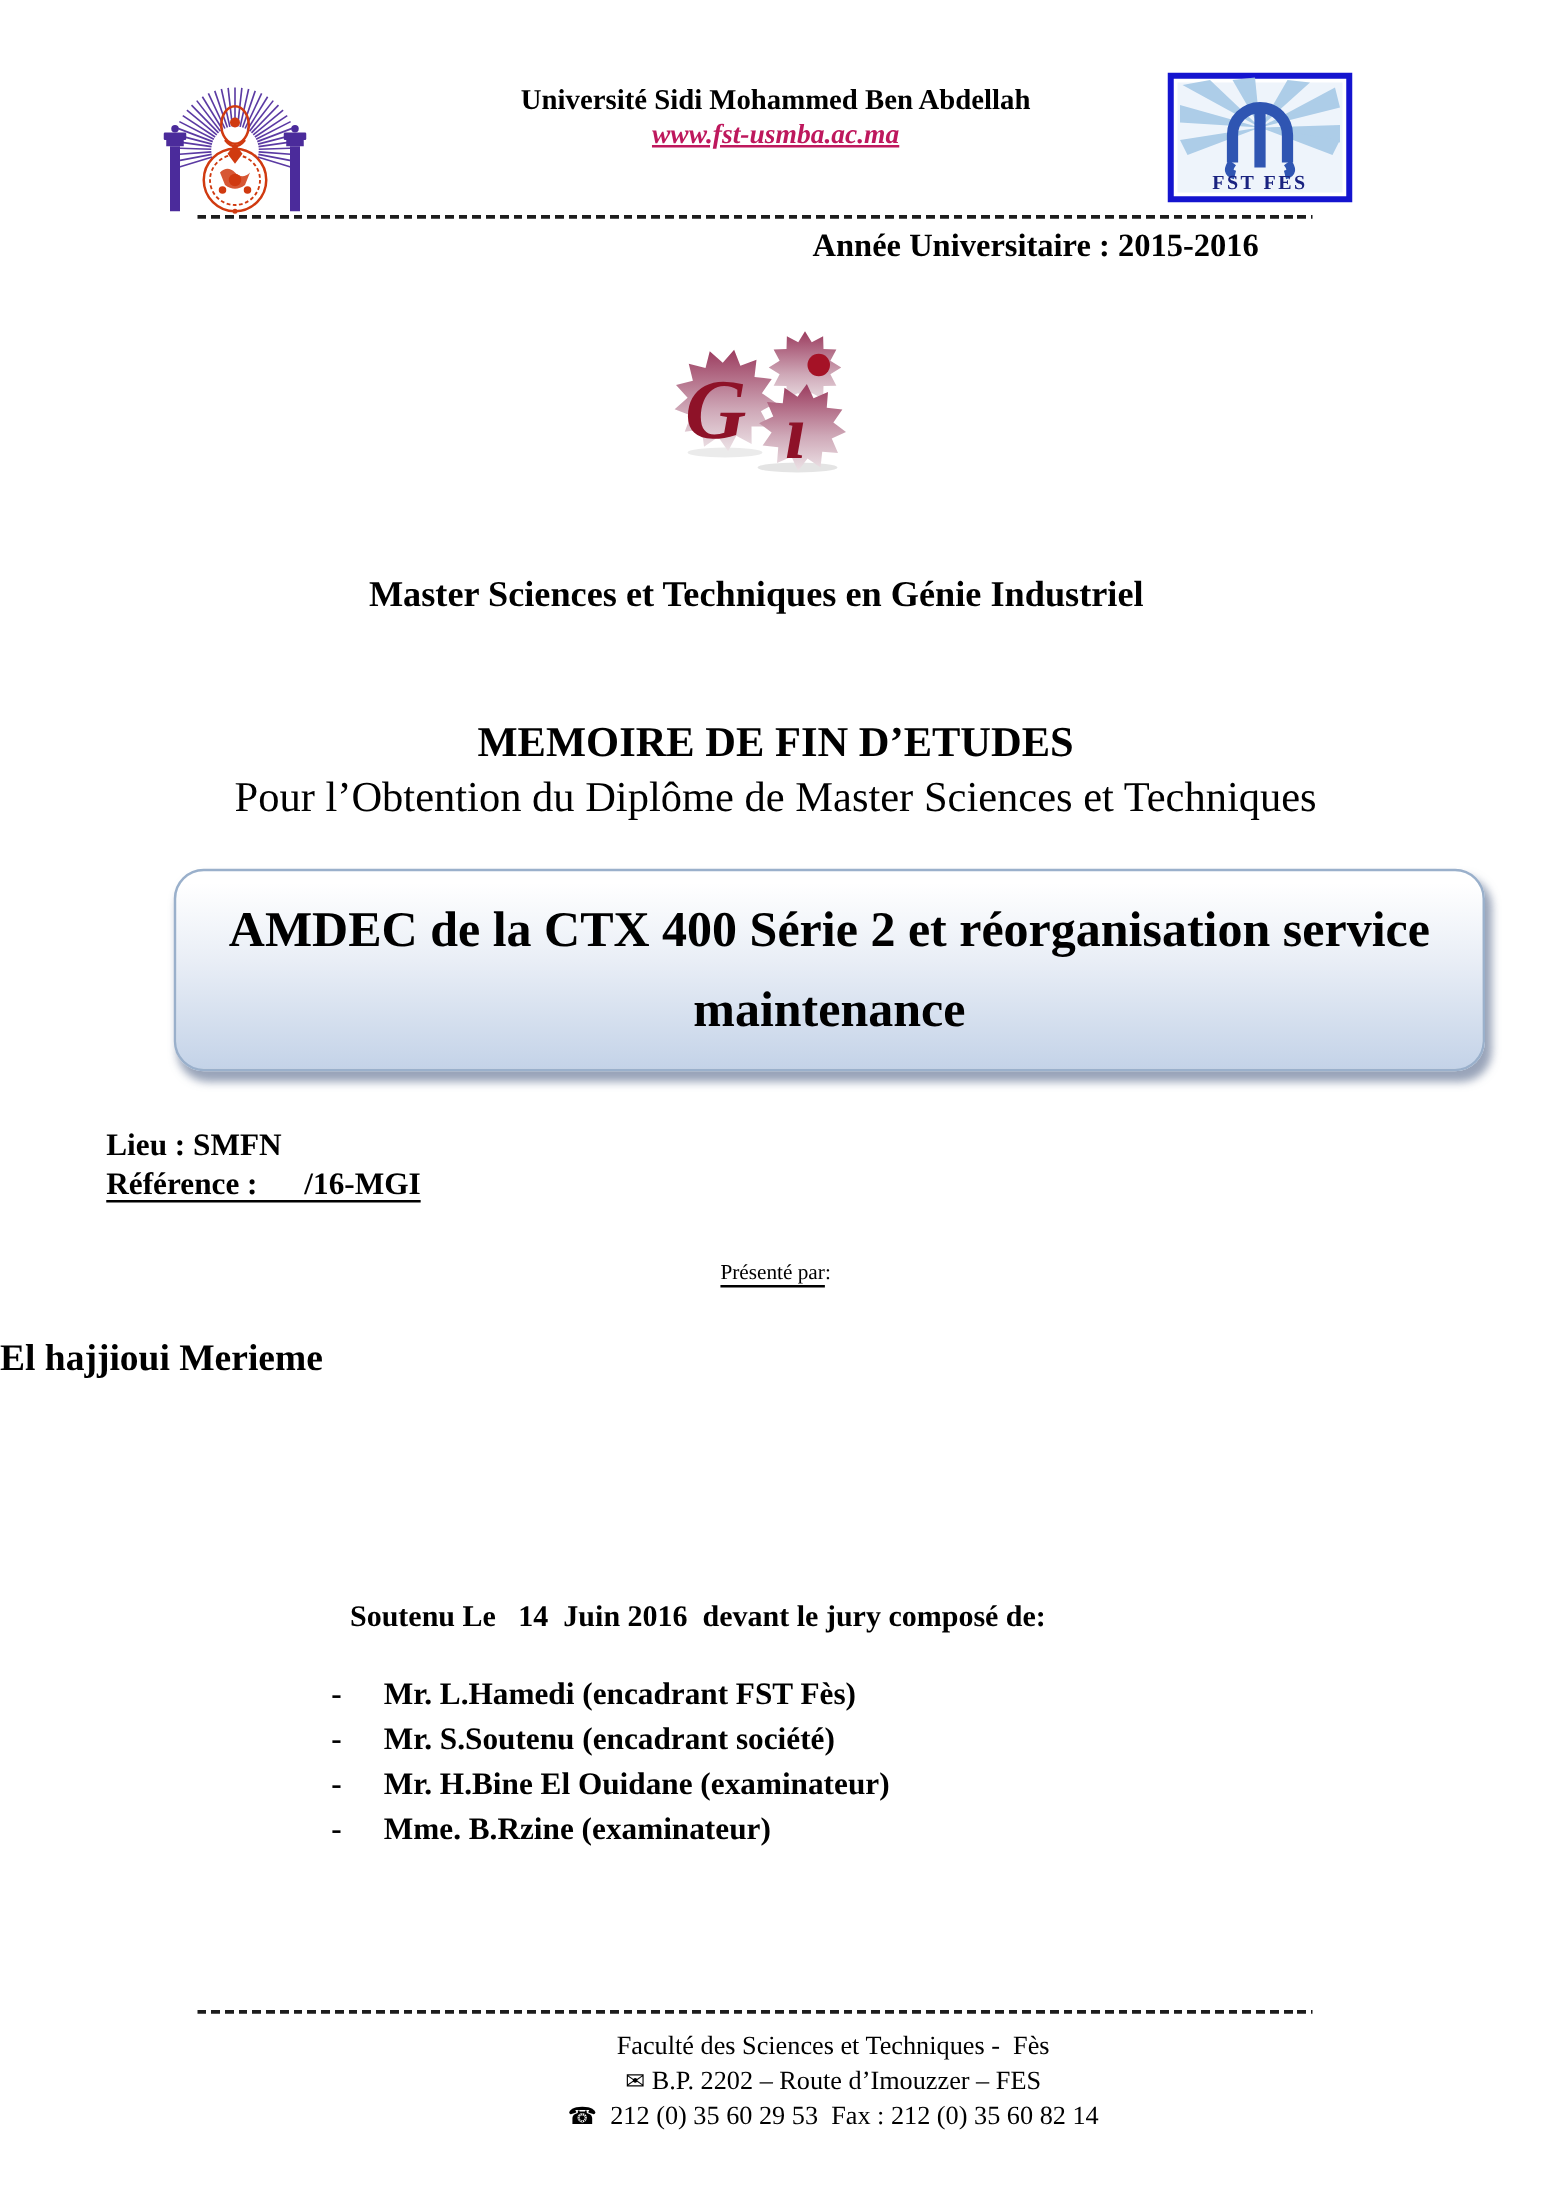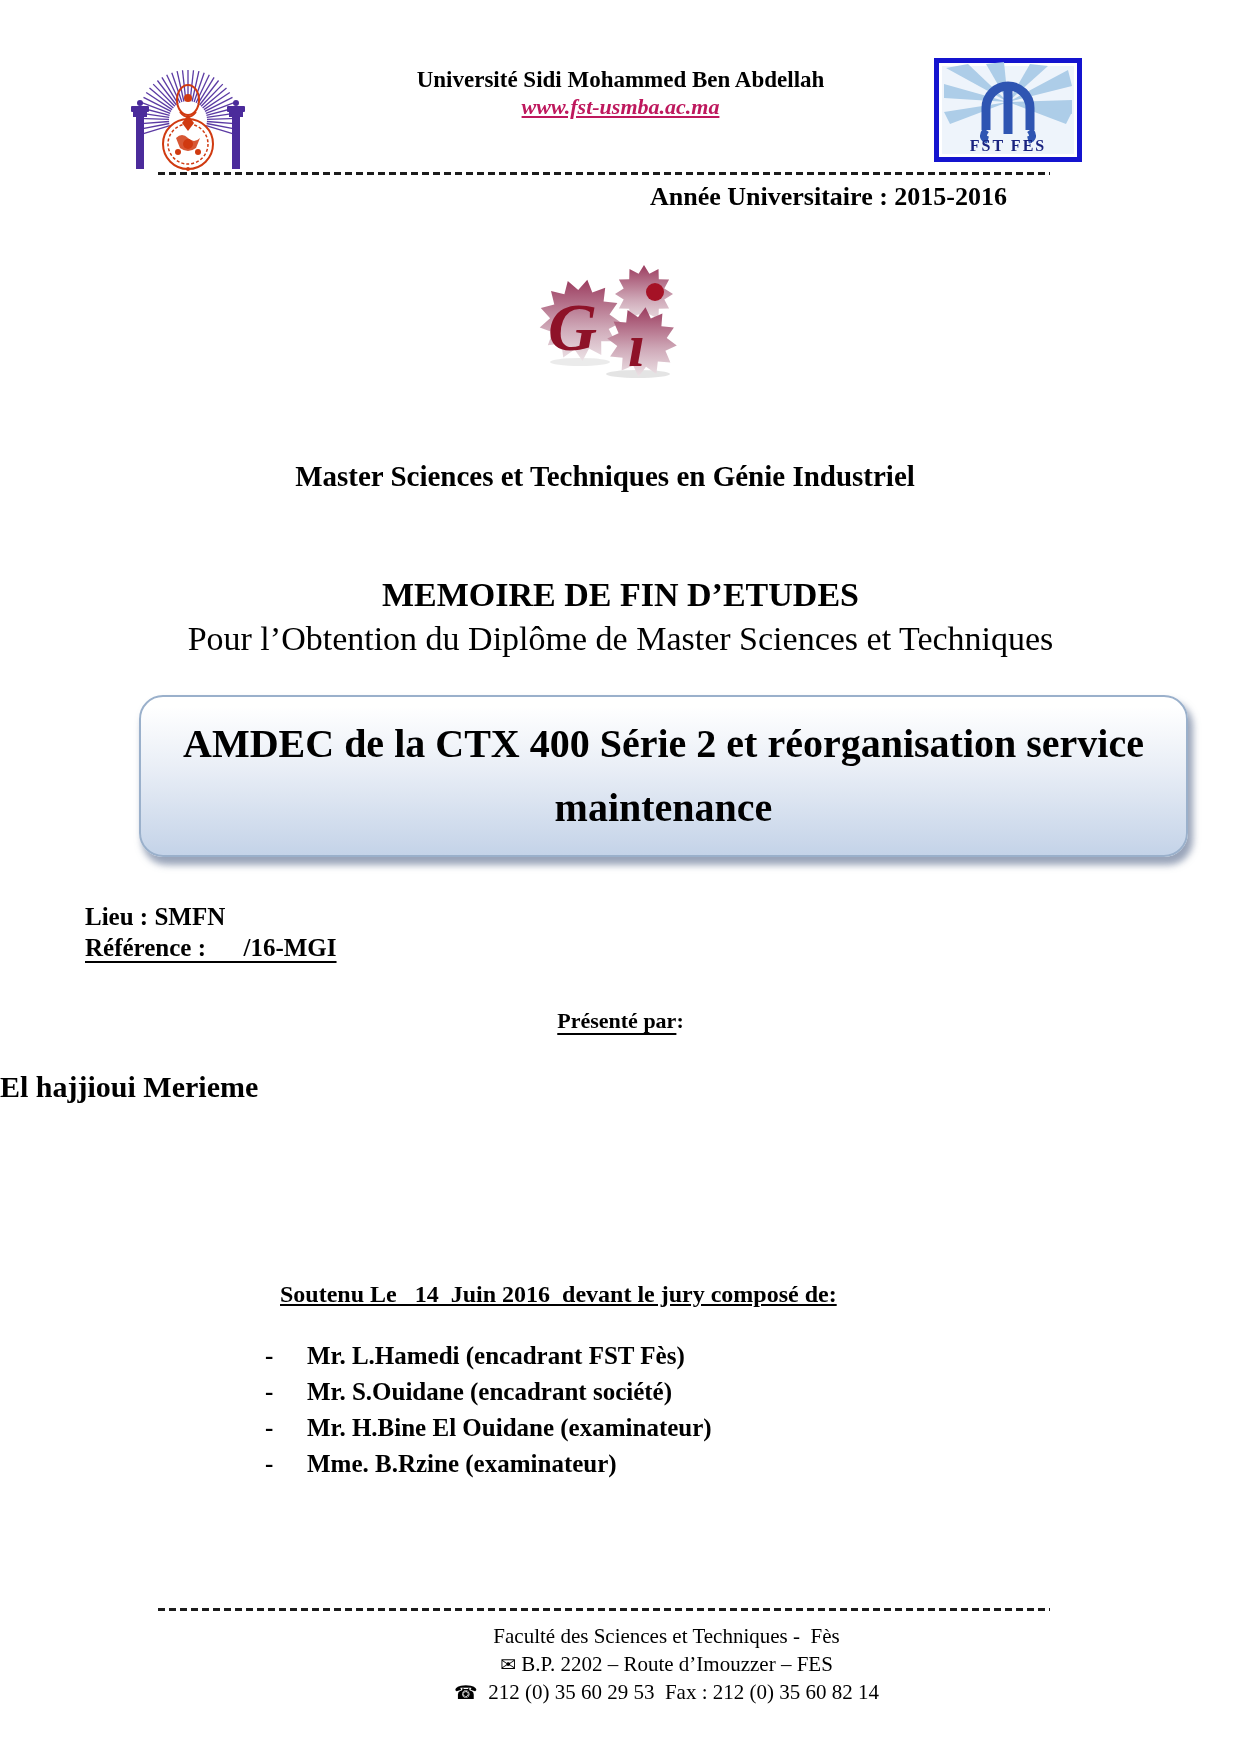--- a/index.html
+++ b/index.html
@@ -58,30 +58,30 @@
     max-width:1010px;
   }
   
   .lieu{position:absolute;top:903px;left:85px;font-size:25px;font-weight:bold;white-space:pre;}
   .reference{
     position:absolute;top:934px;left:85px;font-size:25px;font-weight:bold;white-space:pre;
     text-decoration:underline;text-decoration-thickness:2px;text-underline-offset:5px;
   }
   .presente{
     position:absolute;top:1008px;left:0;width:1241px;text-align:center;
-    font-size:22px;font-weight:bold;
+    font-size:17px;font-weight:normal;
   }
   .presente .u{text-decoration:underline;text-decoration-thickness:2px;text-underline-offset:5px;}
   .author{
     position:absolute;top:1070px;left:0;width:1241px;
     font-size:30px;font-weight:bold;
   }
   .soutenu{
     position:absolute;top:1281px;left:280px;
-    font-size:24px;font-weight:bold;white-space:pre;text-decoration:underline;
+    font-size:24px;font-weight:bold;white-space:pre;
   }
   .jury{position:absolute;top:1338px;left:265px;font-size:25px;font-weight:bold;}
   .jury-row{display:flex;height:36px;align-items:center;}
   .jury-bullet{width:42px;}
   
   .foot{position:absolute;left:0;width:1241px;text-align:center;font-size:21px;white-space:pre;padding-left:46px;}
   .foot-1{top:1624px;}
   .foot-2{top:1652px;}
   .foot-3{top:1680px;}
   .foot-icon{font-size:19px;}
@@ -223,21 +223,21 @@
 
   <div class="soutenu">Soutenu Le   14  Juin 2016  devant le jury composé de:</div>
 
   <div class="jury">
     <div class="jury-row">
       <span class="jury-bullet">-</span>
       <span>Mr. L.Hamedi (encadrant FST Fès)</span>
     </div>
     <div class="jury-row">
       <span class="jury-bullet">-</span>
-      <span>Mr. S.Ouidane (encadrant société)</span>
+      <span>Mr. S.Soutenu (encadrant société)</span>
     </div>
     <div class="jury-row">
       <span class="jury-bullet">-</span>
       <span>Mr. H.Bine El Ouidane (examinateur)</span>
     </div>
     <div class="jury-row">
       <span class="jury-bullet">-</span>
       <span>Mme. B.Rzine (examinateur)</span>
     </div>
   </div>

